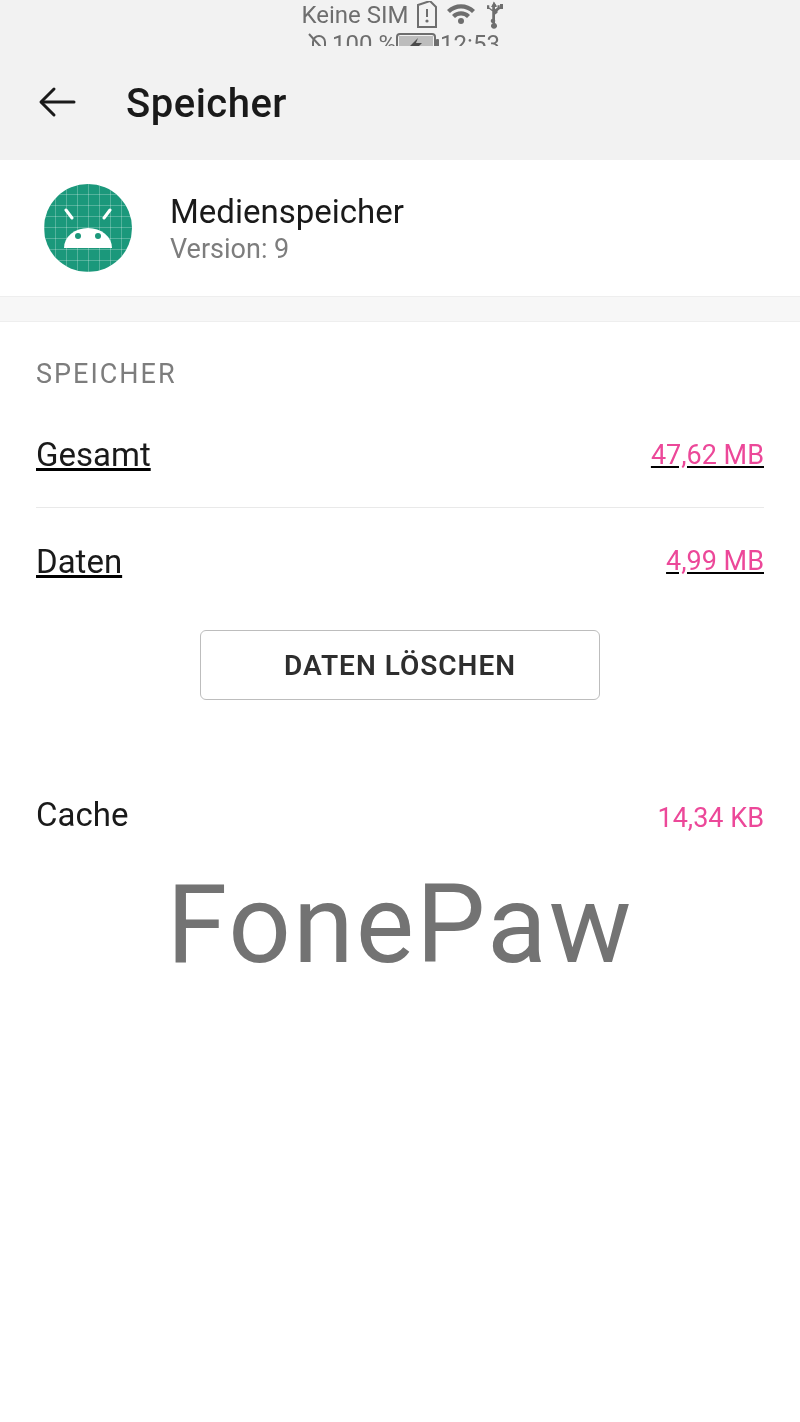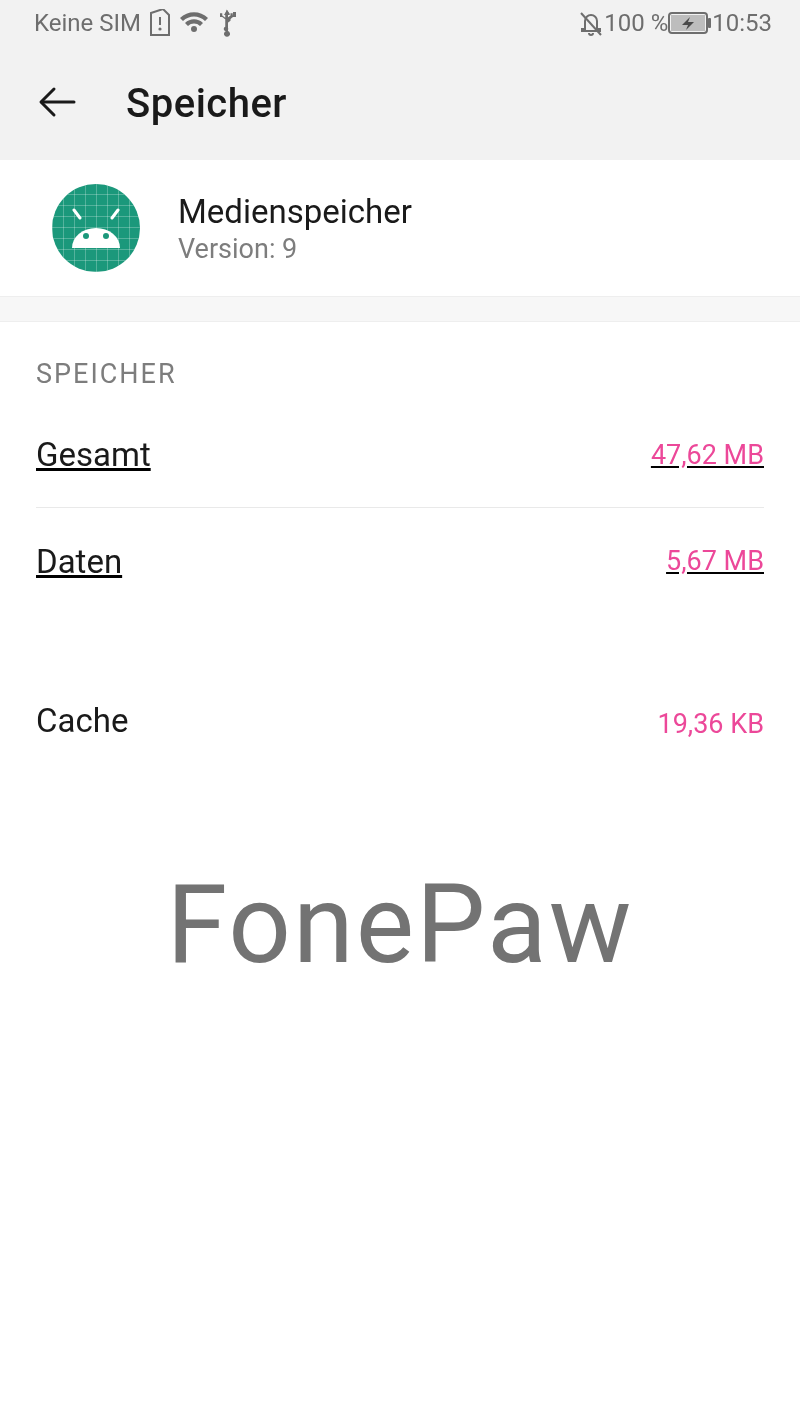--- a/index.html
+++ b/index.html
@@ -1,30 +1,30 @@
 <!DOCTYPE html>
 <html><head>
   <meta charset="utf-8">
   <style>
     * { margin:0; padding:0; box-sizing:border-box; font-family:-apple-system,BlinkMacSystemFont,"Segoe UI",Roboto,Arial,sans-serif; -webkit-font-smoothing:antialiased; }
     html,body { width:800px; height:1422px; background:#fff; overflow:hidden; position:relative; }
 
     
-    .status-bar { position:absolute; top:0; left:0; right:0; height:46px; background:#f2f2f2; display:flex; align-items:center; justify-content:space-between; padding:0 28px 0 34px; color:#6e6e6e; font-size:24px; }
+    .status-bar { position:absolute; top:0; left:0; right:0; height:46px; background:#f2f2f2; display:flex; align-items:center; justify-content:space-between; padding:0 28px 0 34px; color:#6e6e6e; font-size:24px;flex-direction:column; }
     .status-left { display:flex; align-items:center; gap:8px; }
     .status-right { display:flex; align-items:center; }
     .status-bar svg { display:block; }
 
     
     .app-bar { position:absolute; top:46px; left:0; right:0; height:114px; background:#f2f2f2; display:flex; align-items:center; padding-left:34px; }
     .back-btn { width:46px; height:46px; border:none; background:none; padding:0; display:flex; align-items:center; justify-content:center; cursor:pointer; }
     .app-title { font-size:40px; font-weight:500; color:#1a1a1a; margin-left:46px; letter-spacing:0.5px; }
 
     
-    .app-header { position:absolute; top:160px; left:16px; right:0; background:#fff; display:flex; align-items:center; padding:24px 36px 24px 36px; }
+    .app-header { position:absolute; top:160px; left:8px; right:0; background:#fff; display:flex; align-items:center; padding:24px 36px 24px 36px; }
     .app-icon { width:88px; height:88px; border-radius:50%; background:#1b987b; display:flex; align-items:center; justify-content:center; flex-shrink:0; overflow:hidden; position:relative; }
     .app-icon::before {
       content:""; position:absolute; inset:0; border-radius:50%;
       background-image:
         repeating-linear-gradient(0deg, rgba(255,255,255,.25) 0 1px, transparent 1px 11px),
         repeating-linear-gradient(90deg, rgba(255,255,255,.25) 0 1px, transparent 1px 11px);
     }
     .app-icon svg { position:relative; z-index:1; }
     .app-meta { margin-left:38px; }
     .app-name { font-size:33px; color:#1a1a1a; line-height:1.25; }
@@ -87,21 +87,21 @@
     </span>
     <span>100 %</span>
     <span>
       <svg width="44" height="22" viewBox="0 0 44 22">
         <rect x="1" y="1" width="38" height="20" rx="3" stroke="#6e6e6e" stroke-width="2" fill="none"></rect>
         <rect x="40" y="6" width="3" height="10" rx="1" fill="#6e6e6e"></rect>
         <rect x="3" y="3" width="34" height="16" fill="#bdbdbd"></rect>
         <path d="M22 5 L14 13 H20 L18 18 L26 10 H20 Z" fill="#4a4a4a"></path>
       </svg>
     </span>
-    <span>10:53</span>
+    <span>12:53</span>
   </div>
 </div>
 
 <div class="app-bar">
   <button class="back-btn">
     <span>
       <svg width="42" height="42" viewBox="0 0 42 42" stroke="#1a1a1a" stroke-width="3" fill="none" stroke-linecap="round" stroke-linejoin="round">
         <line x1="6" y1="21" x2="38" y2="21"></line>
         <polyline points="18,8 5,21 18,34"></polyline>
       </svg>
@@ -132,22 +132,25 @@
 
 <div class="section">
   <div class="section-header">SPEICHER</div>
 
   <div class="row">
     <span class="row-label">Gesamt</span>
     <span class="row-value">47,62 MB</span>
   </div>
   <div class="row last">
     <span class="row-label">Daten</span>
-    <span class="row-value">5,67 MB</span>
+    <span class="row-value">4,99 MB</span>
   </div>
 
+  <div class="btn-wrap">
+    <button class="action-btn">DATEN LÖSCHEN</button>
+  </div>
 
   <div class="cache-row">
     <span class="row-label">Cache</span>
-    <span class="row-value">19,36 KB</span>
+    <span class="row-value">14,34 KB</span>
   </div>
 
 </div>
 
 </body></html>

